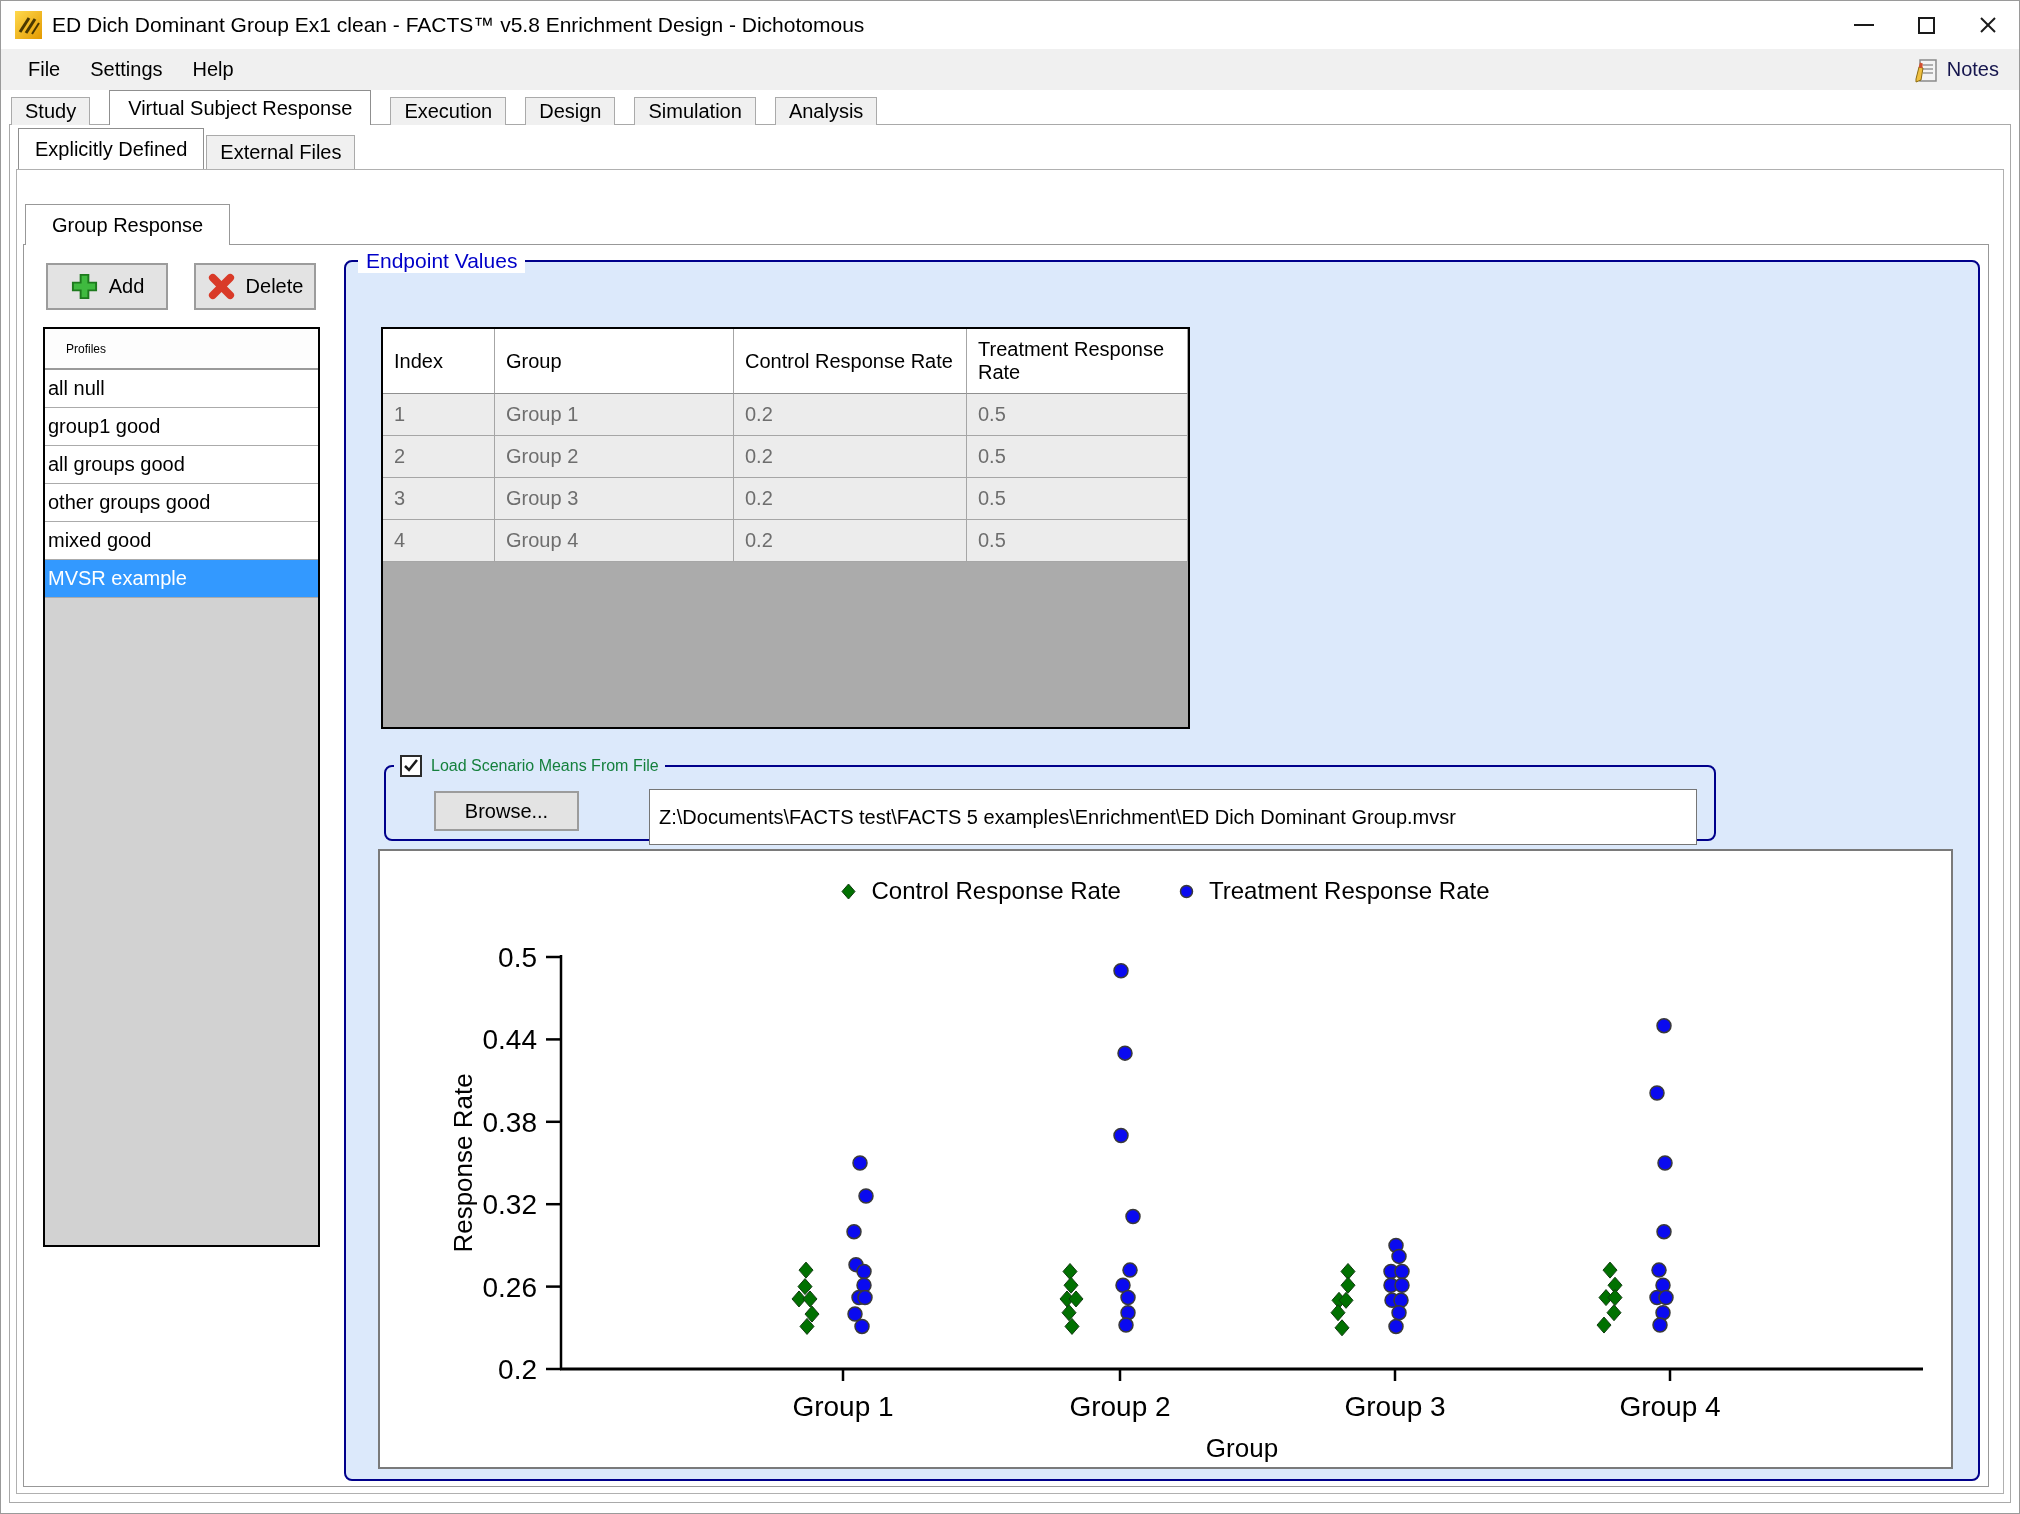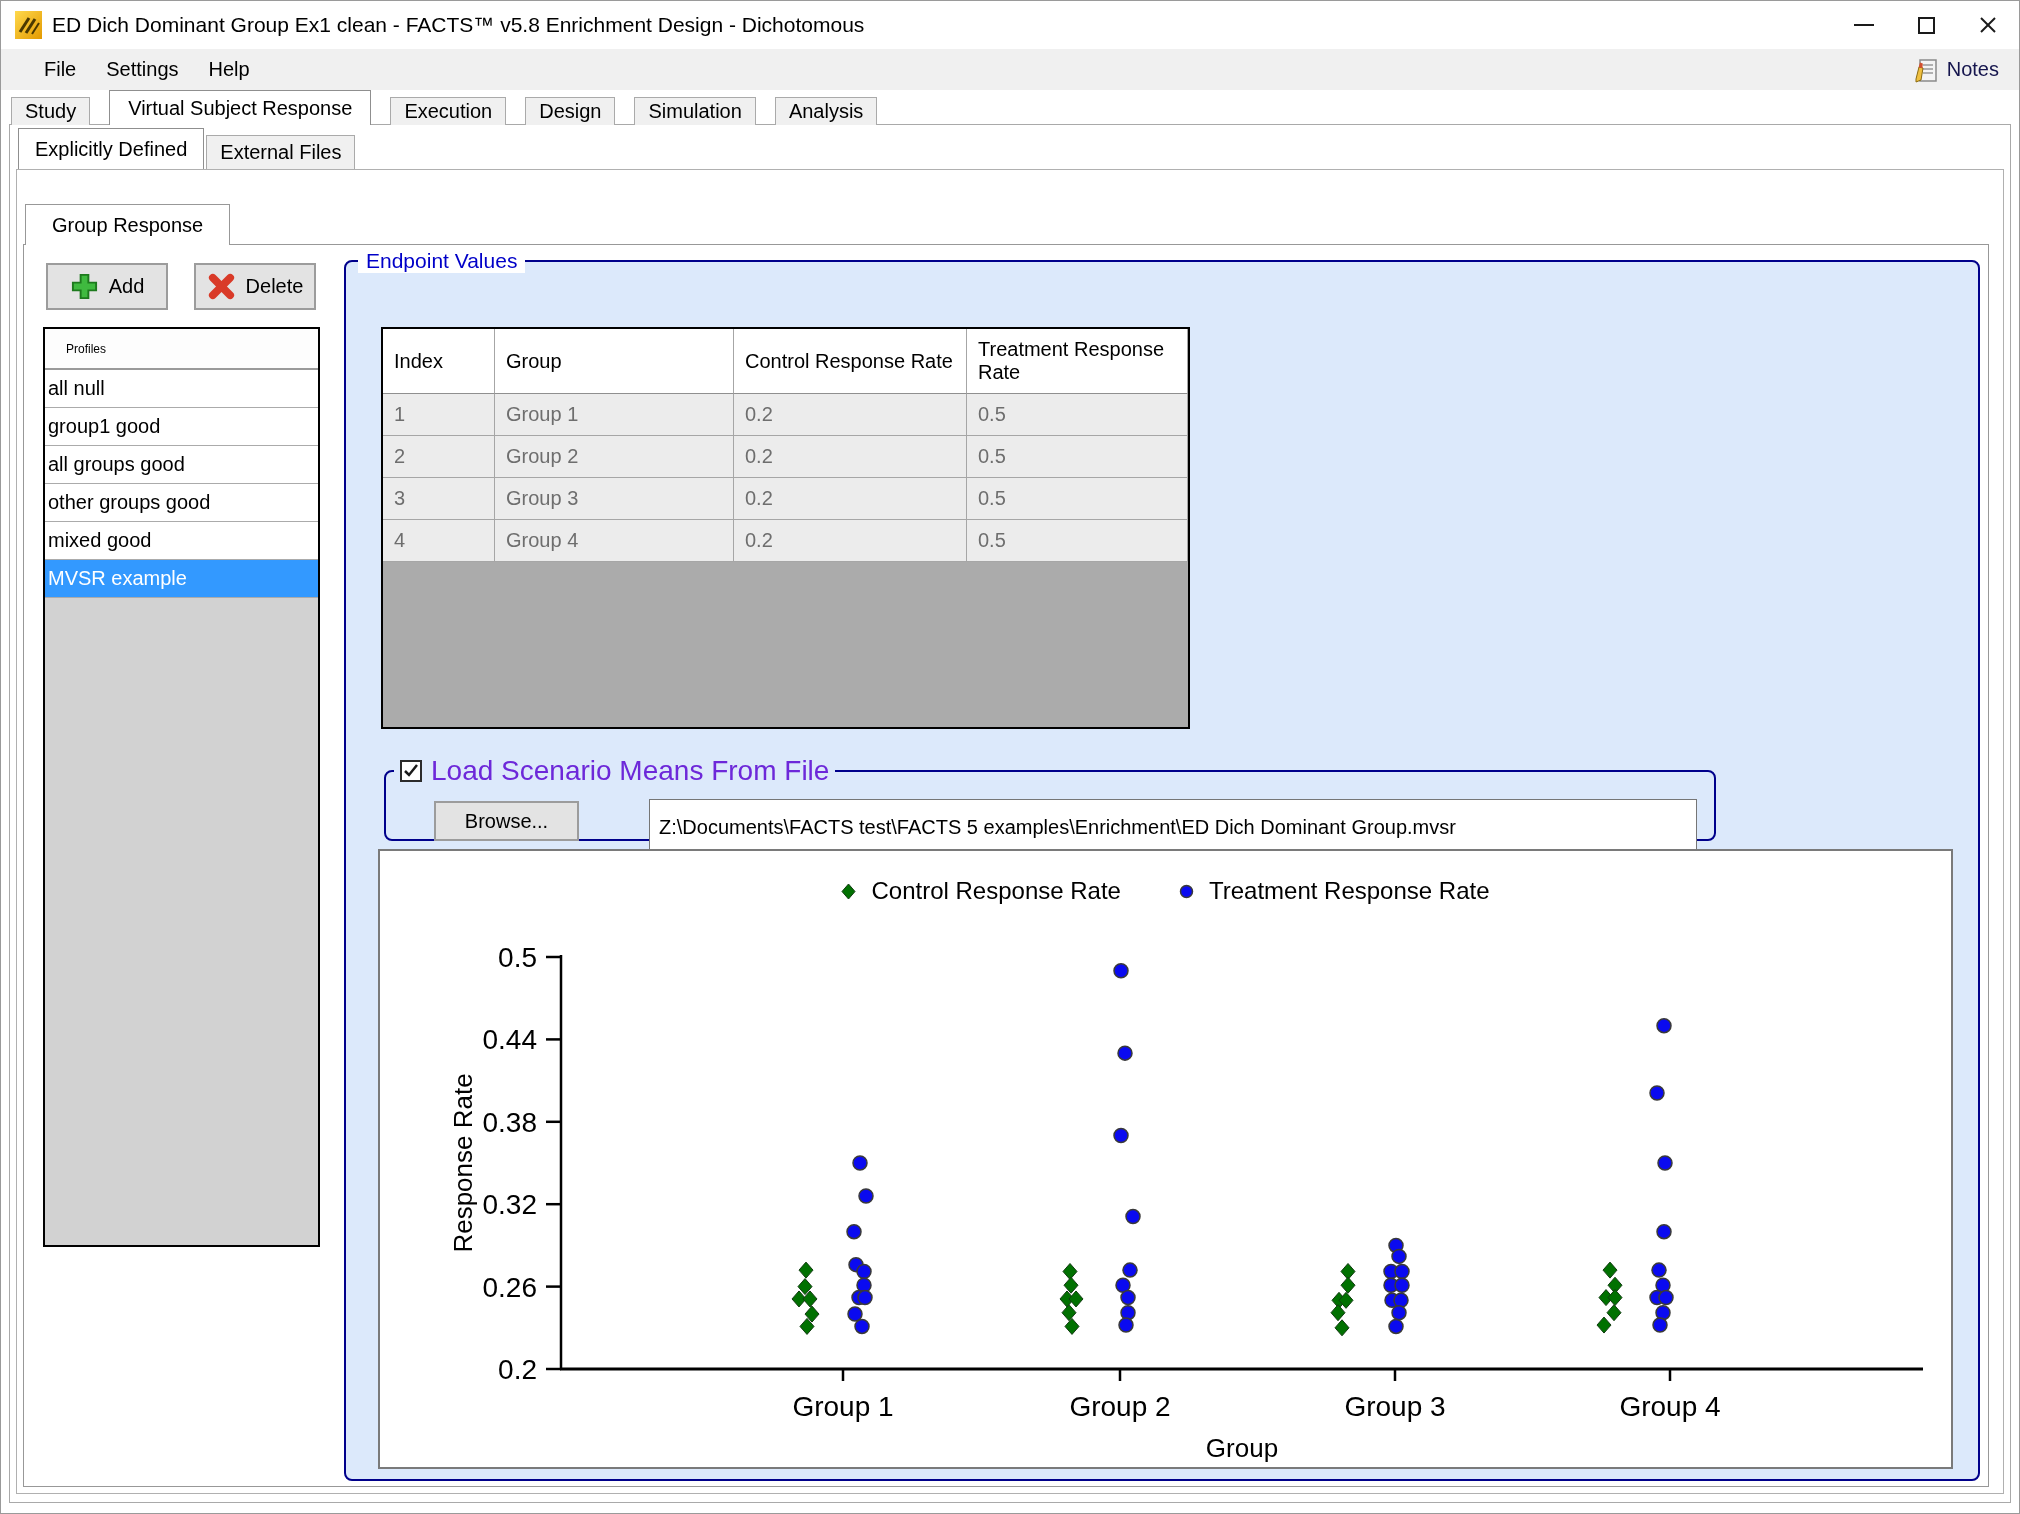--- a/index.html
+++ b/index.html
@@ -14,21 +14,21 @@
     display: flex; align-items: center; padding-left: 14px; background: #fff; border-radius: 20px; }
   .app-icon { width: 27px; height: 30px; margin-right: 10px; flex: 0 0 auto; }
   .title-text { font-size: 21px; white-space: nowrap; }
   .win-controls { position: absolute; right: 0; top: 0; height: 48px; display: flex; }
   .winbtn { width: 62px; height: 48px; border: none; background: transparent;
     display: flex; align-items: center; justify-content: center; padding: 0; cursor: default; }
   .glyph-min { width: 20px; height: 2px; background: #1a1a1a; }
   .glyph-max { width: 17px; height: 17px; border: 2px solid #1a1a1a; background: transparent; }
   
   .menubar { position: absolute; top: 48px; left: 0; right: 0; height: 41px;
-    background: #f0f0f0; display: flex; align-items: center; padding-left: 28px; font-size: 20px; }
+    background: #f0f0f0; display: flex; align-items: center; padding-left: 12px; font-size: 20px; }
   .menu-item { padding: 8px 15px; }
   .notes-btn { margin-left: auto; margin-right: 20px; display: flex; align-items: center; gap: 8px; color: #15154d; }
   
   .tabs1 { position: absolute; top: 89px; left: 10px; height: 35px;
     display: flex; align-items: flex-end; z-index: 4; }
   .tab1 { background: #f0f0f0; border: 1px solid #aaaaaa; border-bottom: none;
     height: 28px; padding: 0 13px; font-size: 20px; display: flex; align-items: center; margin-right: 19px; }
   .tab1.active { background: #fff; height: 35px; border-color: #8f8f8f; padding: 0 18px; position: relative; z-index: 5; }
   .panel1 { position: absolute; top: 123px; left: 8px; right: 8px; bottom: 10px;
     background: #fff; border: 1px solid #a9a9a9; }
@@ -73,21 +73,21 @@
     border-right: 1px solid #a6a6a6; border-bottom: 1px solid #8f8f8f;
     display: flex; align-items: center; padding-left: 11px; }
   .td { background: #ececec; color: #6e6e6e; font-size: 20px;
     border-right: 1px solid #a6a6a6; border-bottom: 1px solid #a6a6a6;
     display: flex; align-items: center; padding-left: 11px; }
   .table-filler { grid-column: 1 / 5; background: #ababab; }
   
   .load-box { left: 38px; top: 482px; width: 1332px; height: 86px;
     border: 2px solid #00008b; border-radius: 8px; background: transparent; }
   .load-box > legend { display: flex; align-items: center; gap: 9px; padding: 0 6px; margin-left: 8px; }
-  .load-label { font-size: 28px; color: #6d28d9; }
+  .load-label { font-size: 16px; color: #15803d; }
   .checkbox { width: 22px; height: 22px; background: #fff; border: 2px solid #2b2b2b;
     display: inline-flex; align-items: center; justify-content: center; }
   .browse-btn { position: absolute; left: 48px; top: 14px; width: 145px; height: 40px;
     background: #e3e3e3; border: 2px solid #9c9c9c; font-size: 20px;
     display: flex; align-items: center; justify-content: center; }
   .path-input { position: absolute; left: 263px; top: 12px; width: 1048px; height: 56px;
     border: 1px solid #767676; background: #fff; font-size: 20px; padding: 0 9px;
     font-family: "Liberation Sans", "DejaVu Sans", sans-serif; color: #000; }
   
   .chart-panel { position: absolute; left: 32px; top: 576px; width: 1575px; height: 620px;

